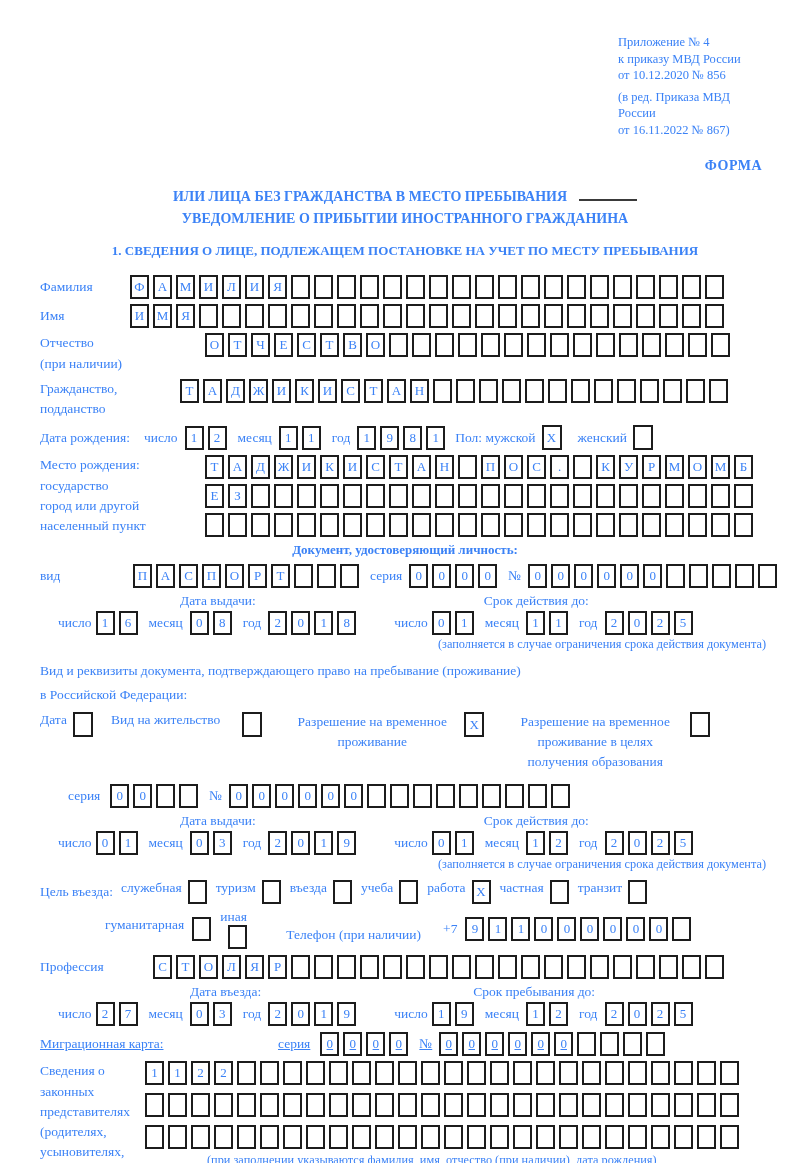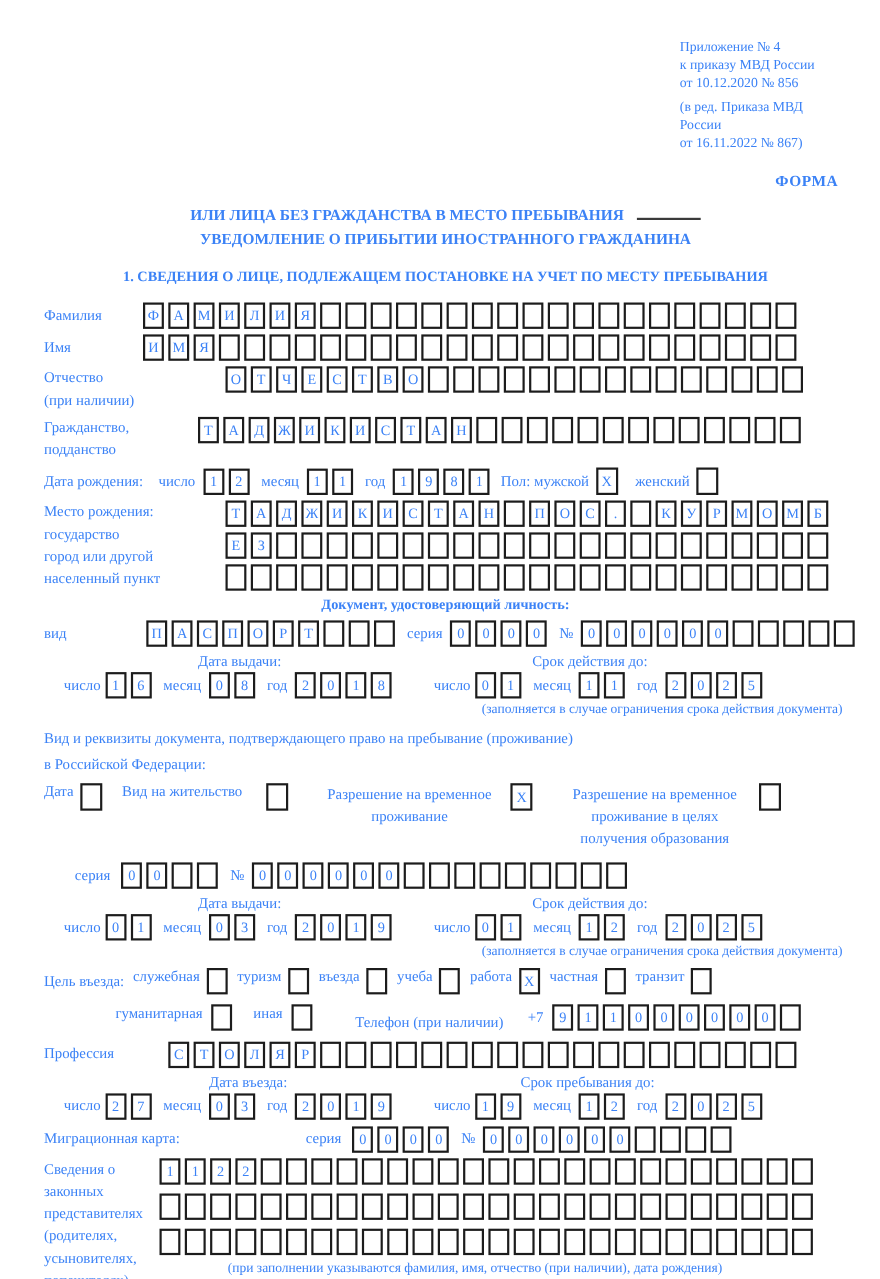--- a/index.html
+++ b/index.html
@@ -532,21 +532,21 @@
         <span class="cbl">транзит</span>
         <span class="cell" style="margin-left:6px;margin-right:0;"></span>
       </span>
   </div>
 
   <div class="frow" style="margin-top:4px;">
     <span class="opt" style="margin-left:65px;">
         <span class="cbl">гуманитарная</span>
         <span class="cell" style="margin-left:8px;margin-right:0;"></span>
       </span>
-    <span class="opt" style="margin-left:10px;">
+    <span class="opt" style="flex-direction:column;">
         <span class="cbl">иная</span>
         <span class="cell" style="margin-left:8px;margin-right:0;"></span>
       </span>
     <span class="lbl" style="margin-left:30px;margin-top:11px;">Телефон (при наличии)</span>
     <span class="lbl" style="margin:0 8px 0 22px;">+7</span>
     <span class="boxes">
         <span class="cell">9</span>
         <span class="cell">1</span>
         <span class="cell">1</span>
         <span class="cell">0</span>
@@ -628,21 +628,21 @@
       <span class="lbl mlbl">год</span>
       <span class="boxes">
           <span class="cell">2</span>
           <span class="cell">0</span>
           <span class="cell">2</span>
           <span class="cell">5</span>
         </span>
     </span>
   </div>
 
-  <div class="frow" style="margin-top:6px;">
+  <div class="frow" style="margin-top:6px;text-decoration:underline;">
     <span class="lbl" style="width:150px;flex-shrink:0;">Миграционная карта:</span>
     <span class="lbl" style="margin-left:88px;margin-right:10px;">серия</span>
     <span class="boxes">
         <span class="cell">0</span>
         <span class="cell">0</span>
         <span class="cell">0</span>
         <span class="cell">0</span>
       </span>
     <span class="lbl mlbl">№</span>
     <span class="boxes">

